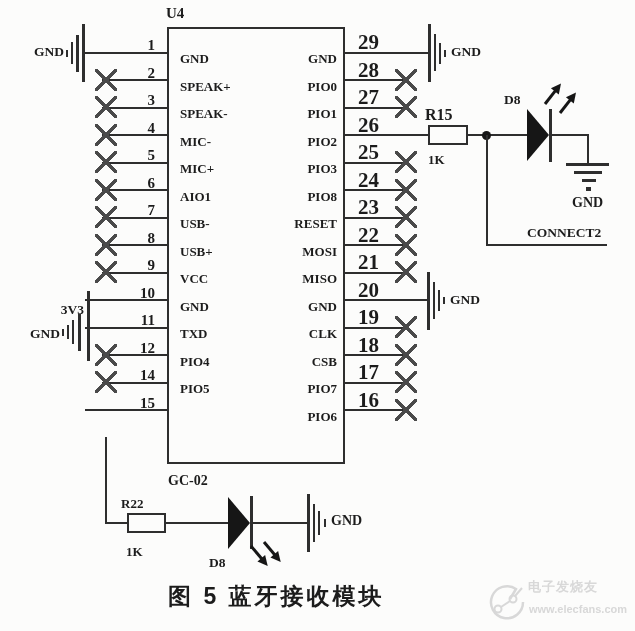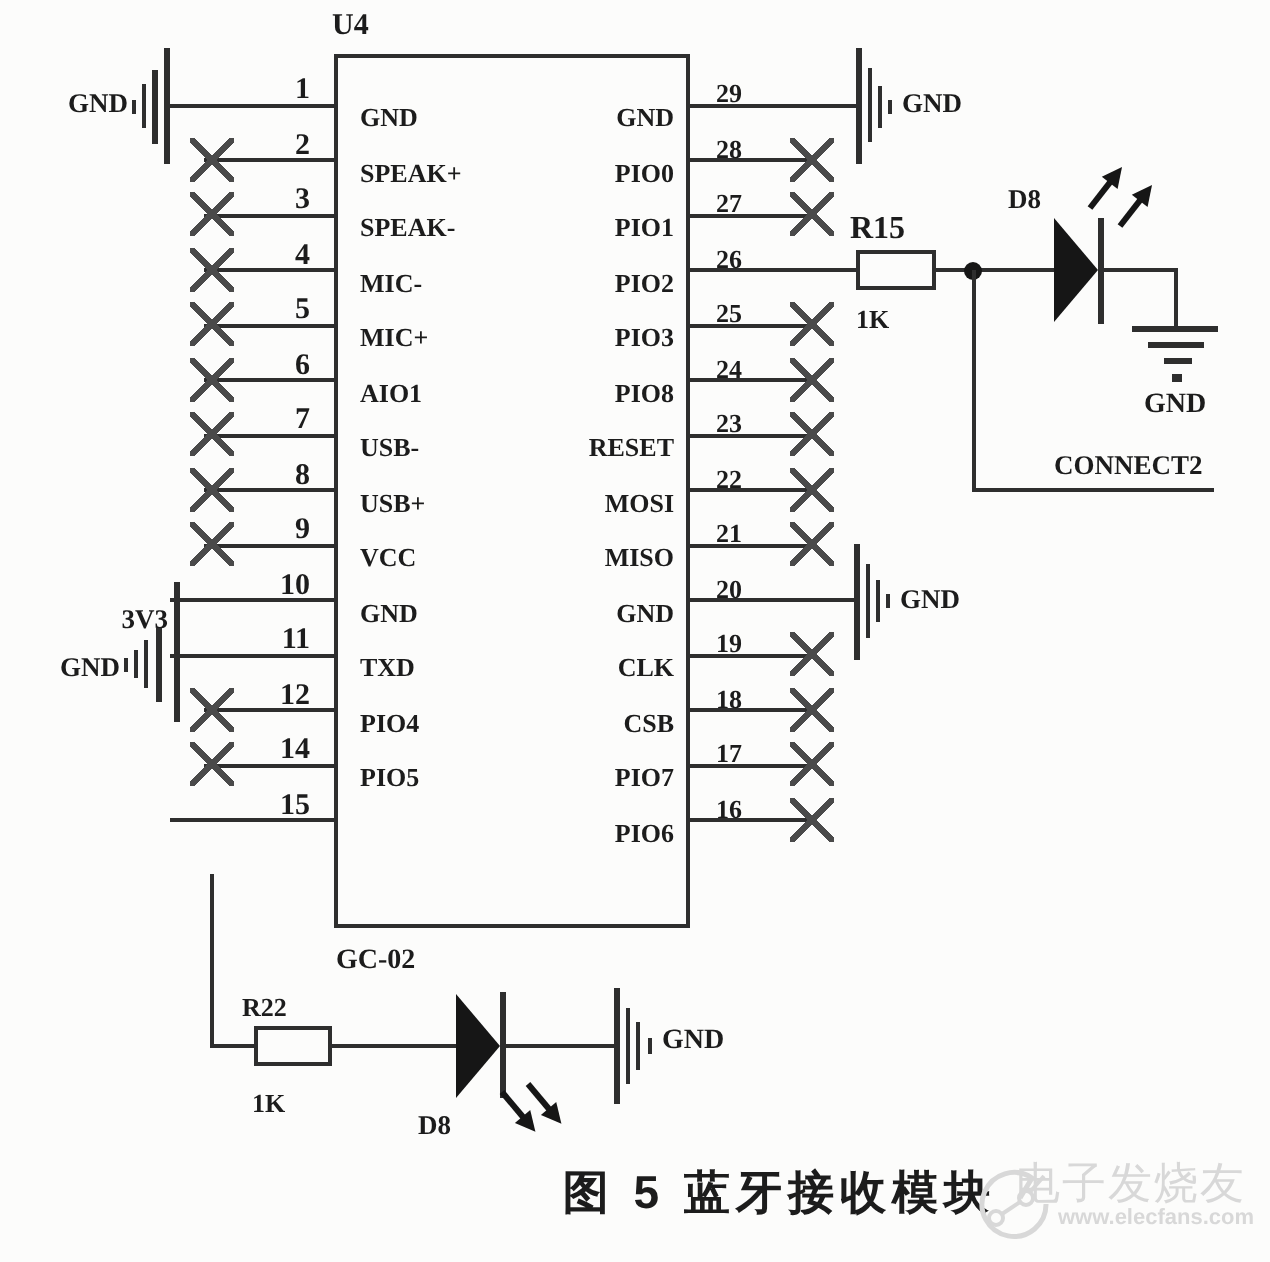--- a/index.html
+++ b/index.html
@@ -17,21 +17,21 @@
   .pinrows{position:absolute;top:39px;}
   .left-pins{left:85px;width:82px;}
   .right-pins{left:344px;width:92px;}
   .prow,.rrow{position:relative;height:27.5px;}
   .prow .wire{position:absolute;top:12.75px;height:2px;background:#2e2e2e;left:17px;right:0;}
   .prow.conn .wire{left:0;}
   .left-pins .prow:nth-child(15) .wire{left:21px;}
   .rrow .wire{position:absolute;top:12.75px;height:2px;background:#2e2e2e;left:0;width:61px;}
   .rrow.conn .wire{width:84px;}
   .pnum{position:absolute;bottom:13.5px;right:12px;font-size:15px;font-weight:700;line-height:1;}
-  .rnum{position:absolute;bottom:13.5px;left:14px;font-size:13px;font-weight:700;line-height:1;}
+  .rnum{position:absolute;bottom:13.5px;left:14px;font-size:21px;font-weight:700;line-height:1;}
   .xmark{display:none;position:absolute;width:22px;height:22px;top:2px;
     background:
       linear-gradient(45deg,transparent 45%,#4a4a4a 45%,#4a4a4a 55%,transparent 55%),
       linear-gradient(135deg,transparent 45%,#4a4a4a 45%,#4a4a4a 55%,transparent 55%);}
   .prow.nc .xmark{display:block;left:10px;}
   .rrow.nc .xmark{display:block;left:51px;}
   
   .lblcol{position:absolute;top:39px;width:110px;}
   .lblrow{position:relative;height:27.5px;}
   .lblrow span{position:absolute;top:13px;font-size:13px;font-weight:700;white-space:nowrap;line-height:1.1;}
@@ -363,25 +363,25 @@
   <div class="vline" style="left:486px;top:135px;height:111px;"></div>
   <div class="hline" style="left:486px;top:244px;width:121px;"></div>
   <div class="txt" style="left:527px;top:226px;font-size:13.5px;">CONNECT2</div>
 
   <div class="bar" style="left:427px;top:272px;width:3px;height:58px;"></div>
   <div class="bar" style="left:433px;top:282px;width:2px;height:37px;"></div>
   <div class="bar" style="left:438px;top:290px;width:2px;height:21px;"></div>
   <div class="bar" style="left:443px;top:297px;width:2px;height:7px;"></div>
   <div class="txt" style="left:450px;top:293px;font-size:13.5px;">GND</div>
 
-  <div class="txt" style="left:168px;top:584px;width:330px;text-align:right;font-size:23px;font-weight:700;letter-spacing:3px;font-family:'Liberation Sans',sans-serif;">图 5  蓝牙接收模块</div>
+  <div class="txt" style="left:168px;top:584px;width:330px;text-align:left;font-size:23px;font-weight:700;letter-spacing:3px;font-family:'Liberation Sans',sans-serif;">图 5  蓝牙接收模块</div>
 
   <svg class="abs" style="left:485px;top:576px;" width="44" height="50" viewBox="0 0 44 50">
     <path d="M38 26 a16 16 0 1 1 -7 -13 l-6 10" fill="none" stroke="#d8d8d8" stroke-width="2.5"></path>
     <circle cx="13" cy="33" r="3.5" fill="none" stroke="#d8d8d8" stroke-width="2"></circle>
     <circle cx="28" cy="23" r="3.5" fill="none" stroke="#d8d8d8" stroke-width="2"></circle>
     <line x1="16" y1="31" x2="25" y2="25" stroke="#d8d8d8" stroke-width="2"></line>
     <line x1="30" y1="20" x2="37" y2="12" stroke="#d8d8d8" stroke-width="2"></line>
   </svg>
-  <div class="txt wm" style="left:508px;top:580px;font-size:22px;font-weight:400;letter-spacing:1px;font-family:'Liberation Sans',sans-serif;">电子发烧友</div>
+  <div class="txt wm" style="left:528px;top:580px;font-size:13px;font-weight:700;letter-spacing:1px;font-family:'Liberation Sans',sans-serif;">电子发烧友</div>
   <div class="txt wm" style="left:529px;top:604px;font-size:11px;font-weight:700;font-family:'Liberation Sans',sans-serif;">www.elecfans.com</div>
 
 </div>
 
 </body></html>

